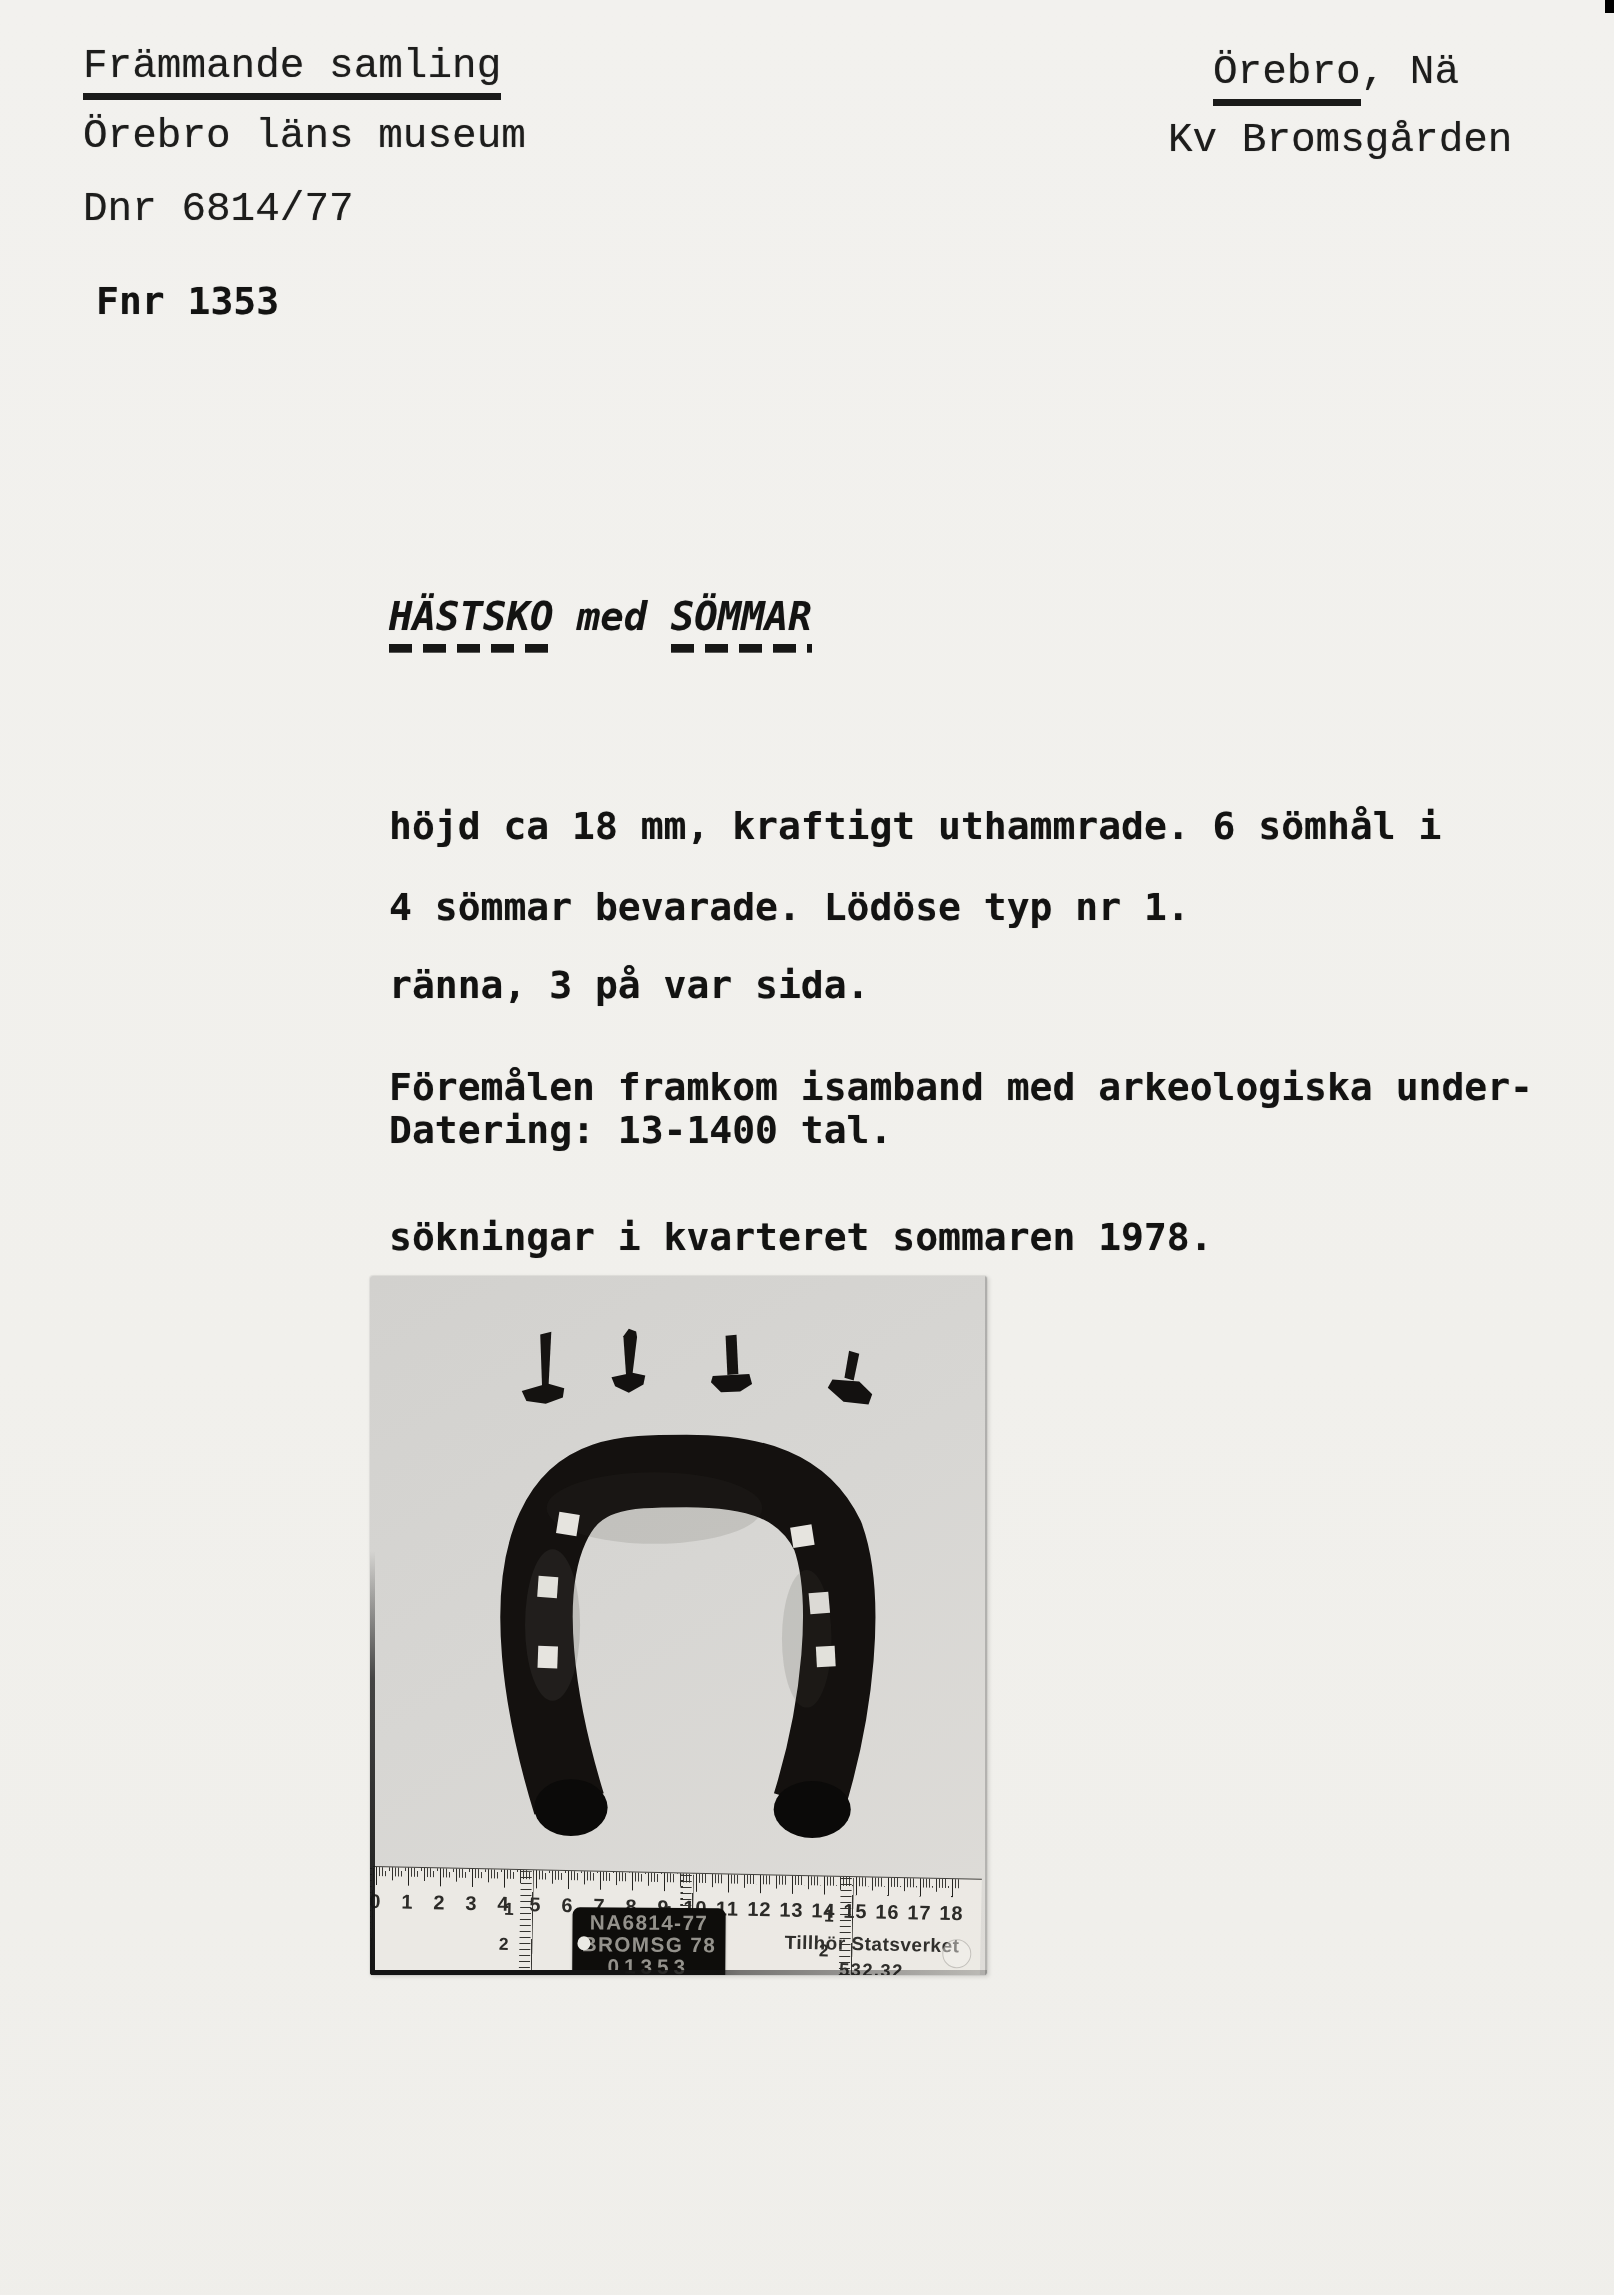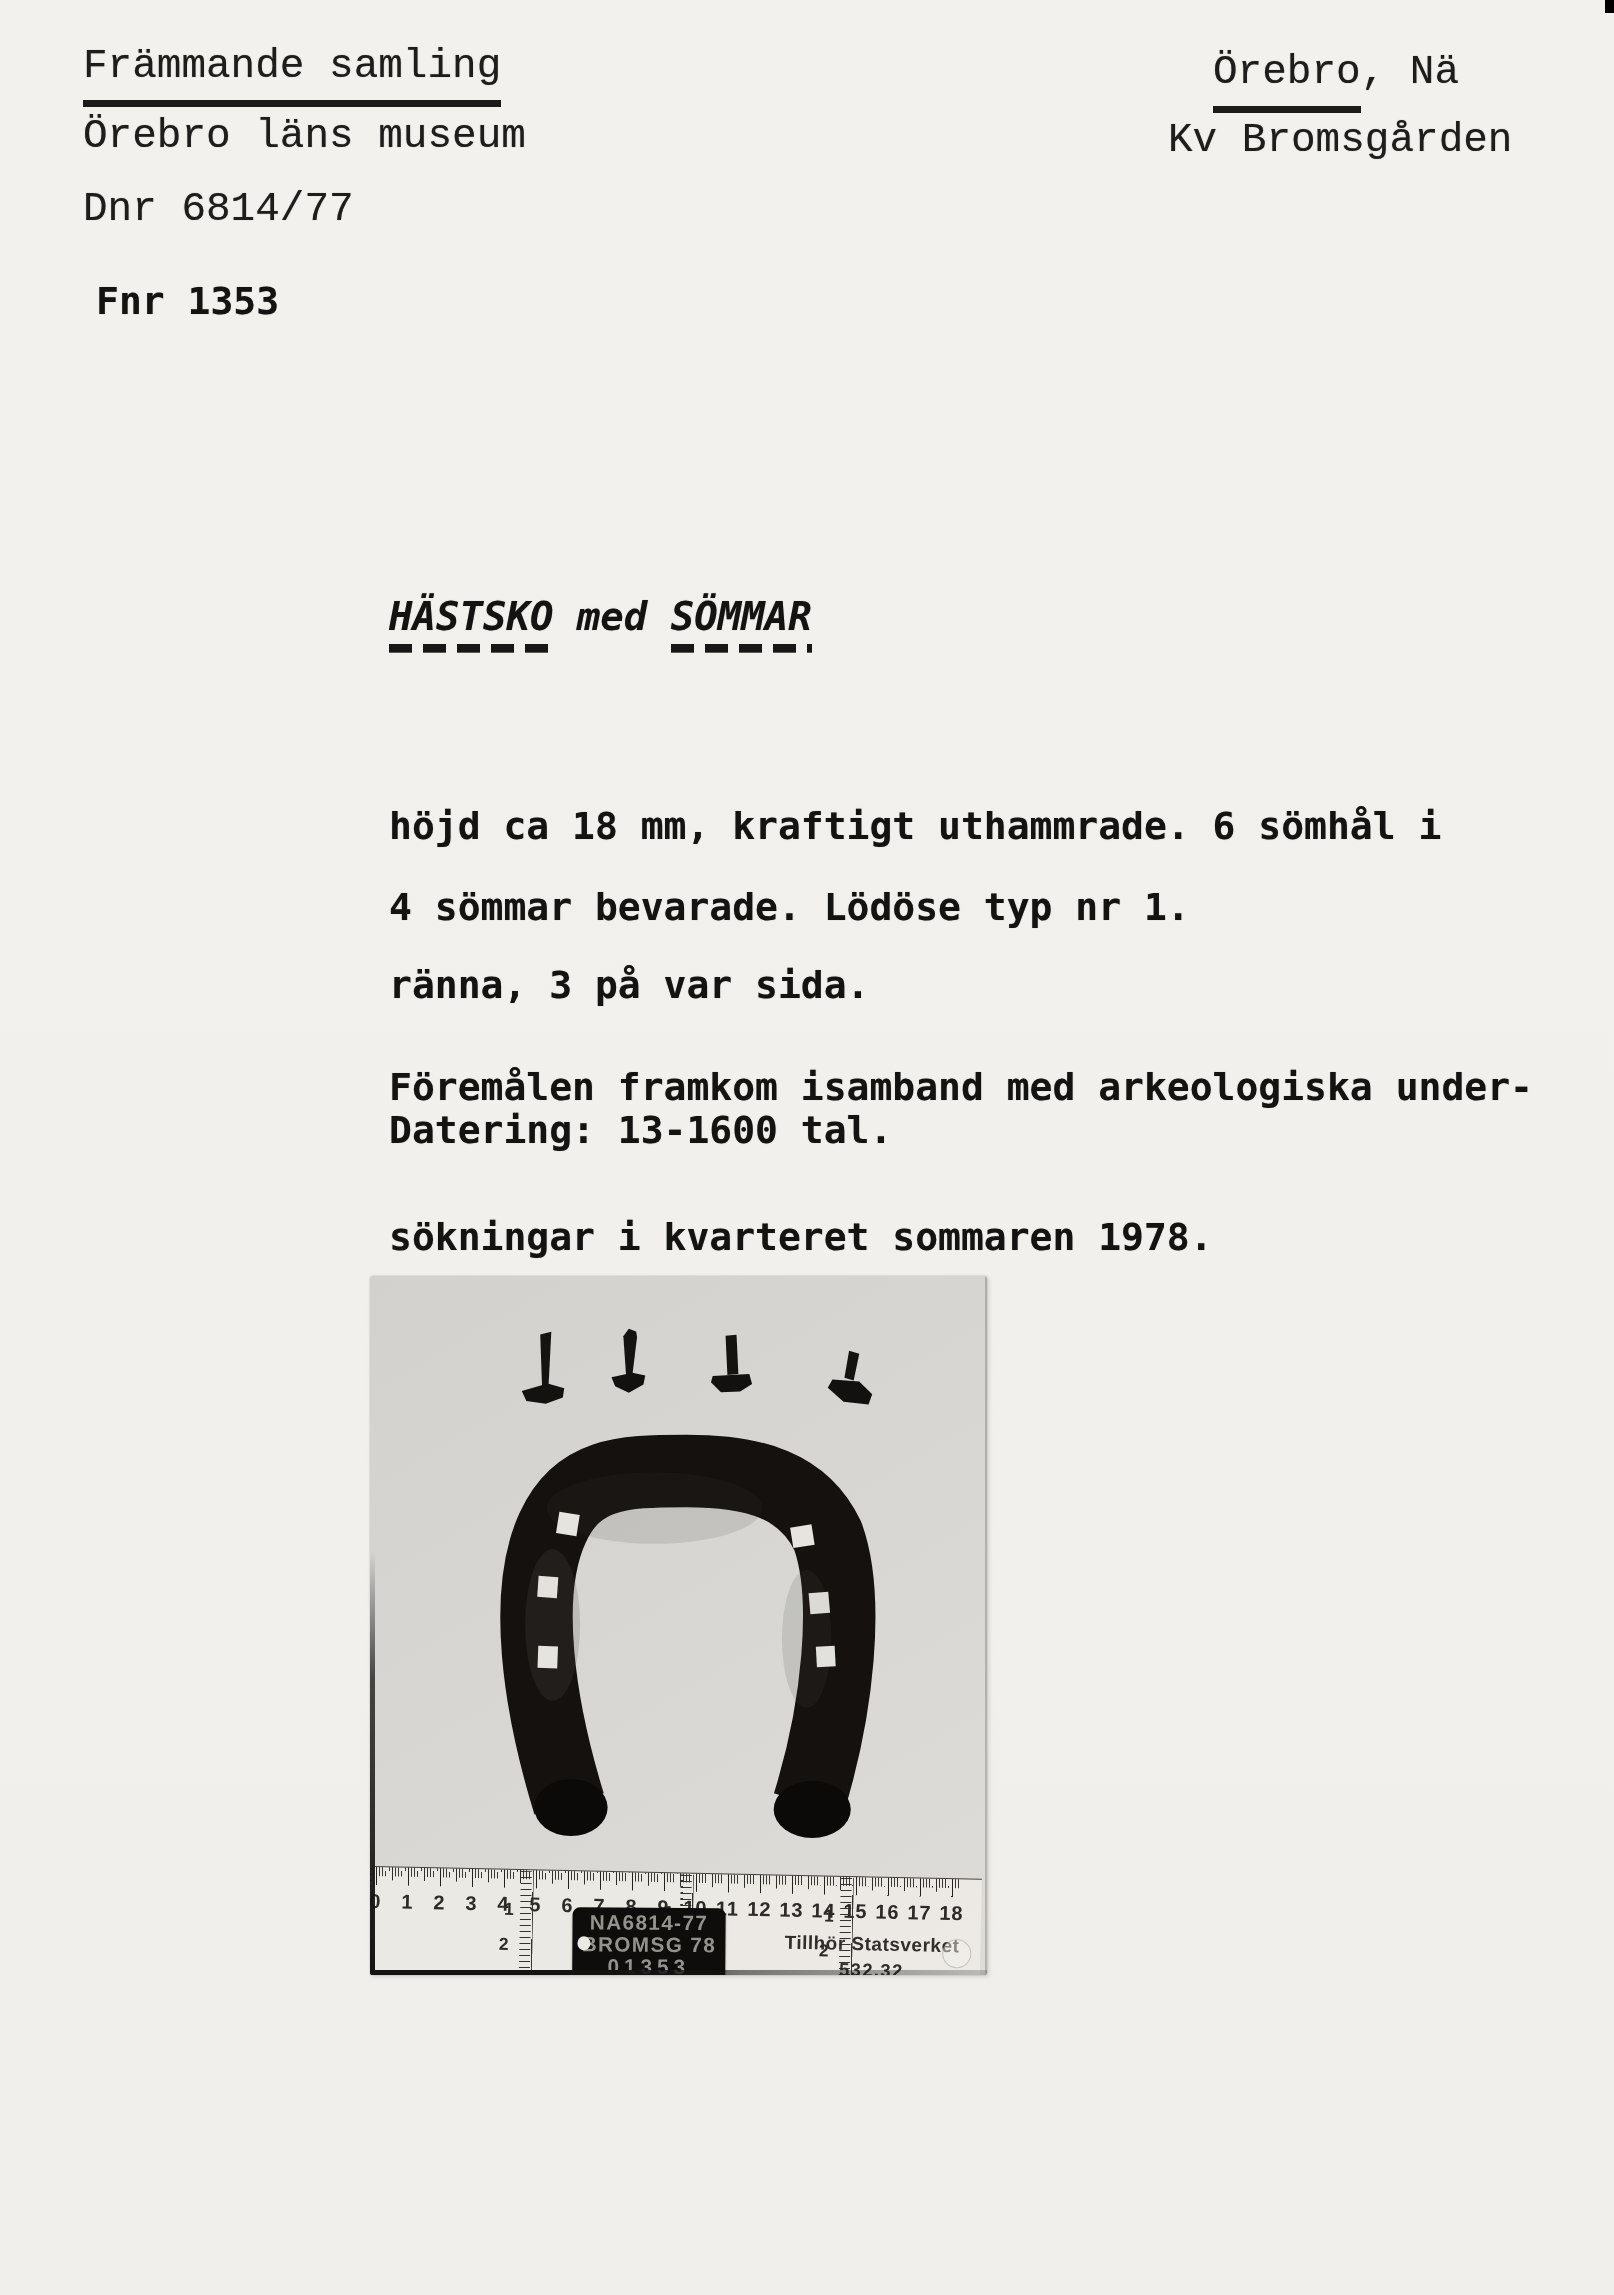--- a/index.html
+++ b/index.html
@@ -14,21 +14,21 @@
   .serifmono {
     position:absolute; font-family:"Liberation Mono", monospace;
     font-size:41px; line-height:41px; color:#1d1d1c;
     text-shadow:0 0 0.9px rgba(30,30,30,.5); white-space:pre;
   }
   .tw {
     position:absolute; font-family:"DejaVu Sans Mono", monospace; font-weight:700;
     font-size:38px; line-height:53px; color:#131312;
     text-shadow:0 0 0.9px rgba(20,20,20,.4); white-space:pre;
   }
-  .su { border-bottom:7.3px solid #1b1b1a; padding-bottom:11px; }
+  .su { border-bottom:7.3px solid #1b1b1a; padding-bottom:4px; }
   .title { font-size:39px; line-height:39px;font-style:italic; }
   .du {
     padding-bottom:13.8px;
     background-image:repeating-linear-gradient(90deg,#171716 0 23px, transparent 23px 34px);
     background-size:100% 8.7px; background-position:0 100%; background-repeat:no-repeat;
   }
   .p3 { line-height:50px; }
   .corner-mark { position:absolute; right:0; top:0; width:10px; height:13px; background:#000; }
 
   
@@ -127,21 +127,21 @@
 
   <div class="tw" style="left:389px; top:694px;">
     <div>höjd ca 18 mm, kraftigt uthammrade. 6 sömhål i</div>
     <div>ränna, 3 på var sida.</div>
   </div>
   <div class="tw" style="left:389px; top:881px;">4 sömmar bevarade. Lödöse typ nr 1.</div>
   <div class="tw p3" style="left:389px; top:962px;">
     <div>Föremålen framkom isamband med arkeologiska under-</div>
     <div>sökningar i kvarteret sommaren 1978.</div>
   </div>
-  <div class="tw" style="left:389px; top:1104px;">Datering: 13-1600 tal.</div>
+  <div class="tw" style="left:389px; top:1104px;">Datering: 13-1400 tal.</div>
 
   <figure class="photo" style="margin:0;">
 
     <svg class="nail" style="left:149px; top:54px;" width="48" height="84" viewBox="0 0 104 182">
       <polygon points="46,10 70,4 64,122 50,124" fill="#161412"></polygon>
       <polygon points="6,132 62,116 98,126 95,146 58,160 16,154" fill="#141210"></polygon>
     </svg>
     <svg class="nail" style="left:236px; top:51px;" width="42" height="74" viewBox="0 0 92 162">
       <polygon points="38,20 50,4 66,10 68,22 58,104 44,106" fill="#151311"></polygon>
       <polygon points="12,110 58,100 86,106 82,126 50,144 20,130" fill="#131110"></polygon>

